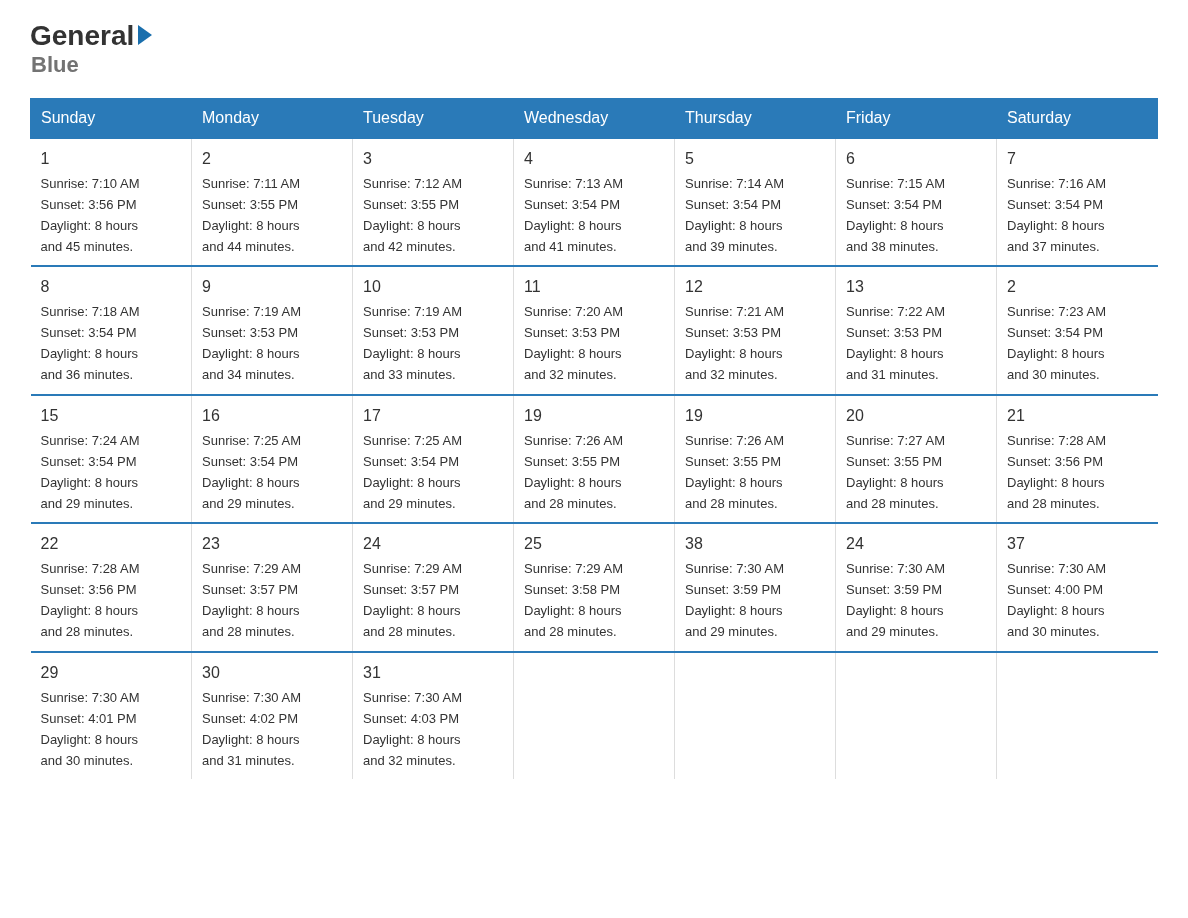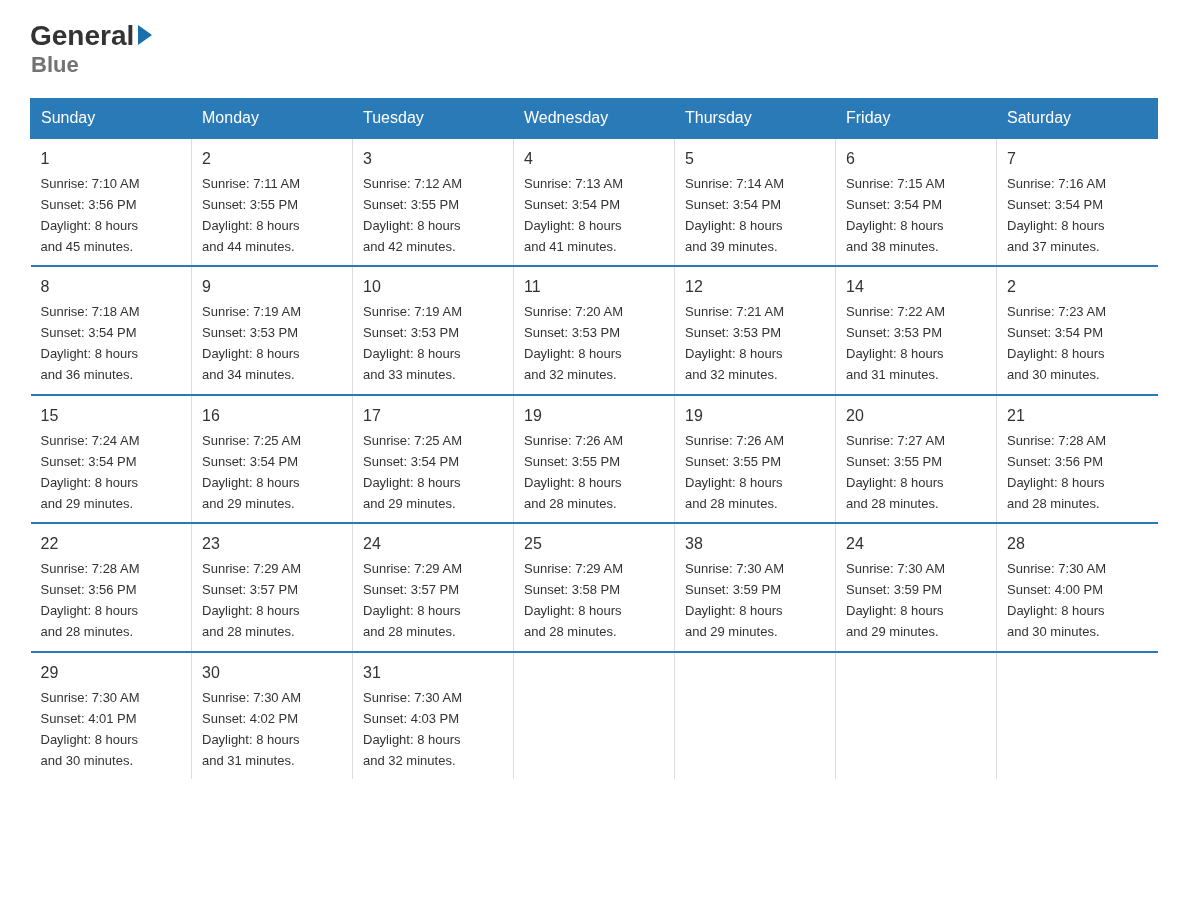--- a/index.html
+++ b/index.html
@@ -189,21 +189,21 @@
       </td>
         <td>
         <span class="day-num">11</span>
         <span class="day-info">Sunrise: 7:20 AM<br>Sunset: 3:53 PM<br>Daylight: 8 hours<br>and 32 minutes.</span>
       </td>
         <td>
         <span class="day-num">12</span>
         <span class="day-info">Sunrise: 7:21 AM<br>Sunset: 3:53 PM<br>Daylight: 8 hours<br>and 32 minutes.</span>
       </td>
         <td>
-        <span class="day-num">14</span>
+        <span class="day-num">13</span>
         <span class="day-info">Sunrise: 7:22 AM<br>Sunset: 3:53 PM<br>Daylight: 8 hours<br>and 31 minutes.</span>
       </td>
         <td>
         <span class="day-num">2</span>
         <span class="day-info">Sunrise: 7:23 AM<br>Sunset: 3:54 PM<br>Daylight: 8 hours<br>and 30 minutes.</span>
       </td>
       </tr>
       <tr>
         <td>
         <span class="day-num">15</span>
@@ -253,21 +253,21 @@
       </td>
         <td>
         <span class="day-num">38</span>
         <span class="day-info">Sunrise: 7:30 AM<br>Sunset: 3:59 PM<br>Daylight: 8 hours<br>and 29 minutes.</span>
       </td>
         <td>
         <span class="day-num">24</span>
         <span class="day-info">Sunrise: 7:30 AM<br>Sunset: 3:59 PM<br>Daylight: 8 hours<br>and 29 minutes.</span>
       </td>
         <td>
-        <span class="day-num">28</span>
+        <span class="day-num">37</span>
         <span class="day-info">Sunrise: 7:30 AM<br>Sunset: 4:00 PM<br>Daylight: 8 hours<br>and 30 minutes.</span>
       </td>
       </tr>
       <tr>
         <td>
         <span class="day-num">29</span>
         <span class="day-info">Sunrise: 7:30 AM<br>Sunset: 4:01 PM<br>Daylight: 8 hours<br>and 30 minutes.</span>
       </td>
         <td>
         <span class="day-num">30</span>

